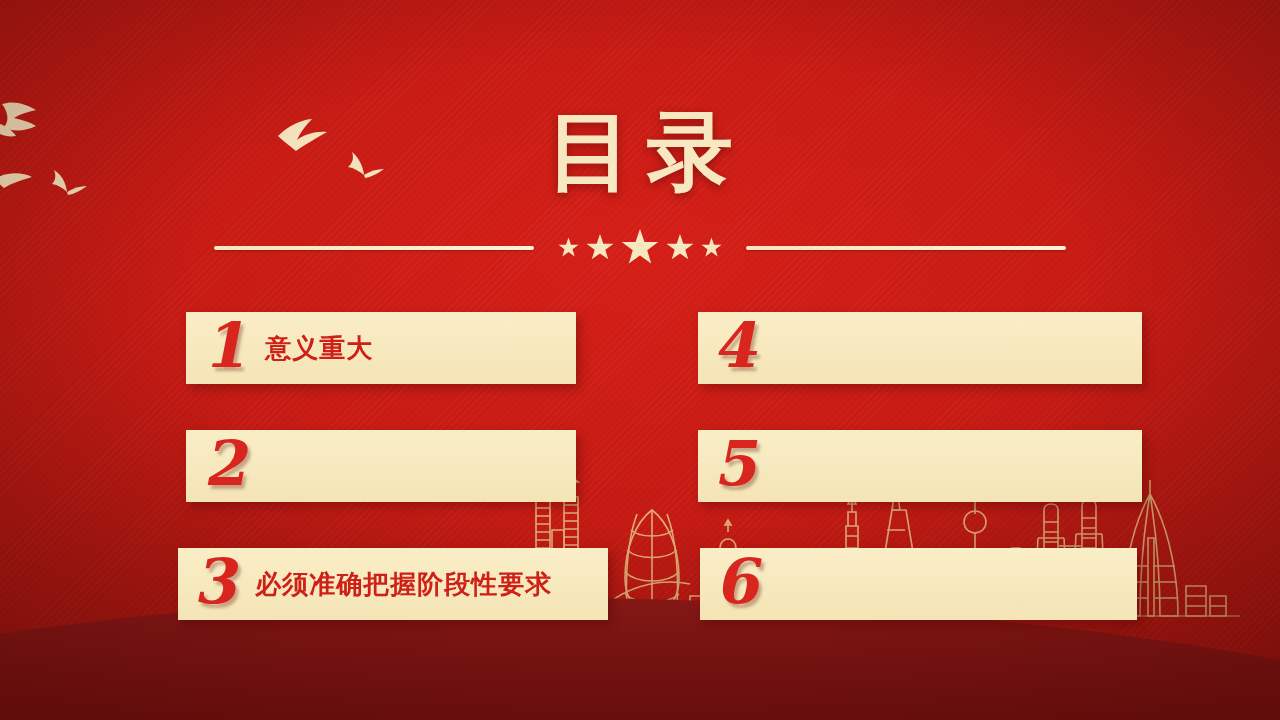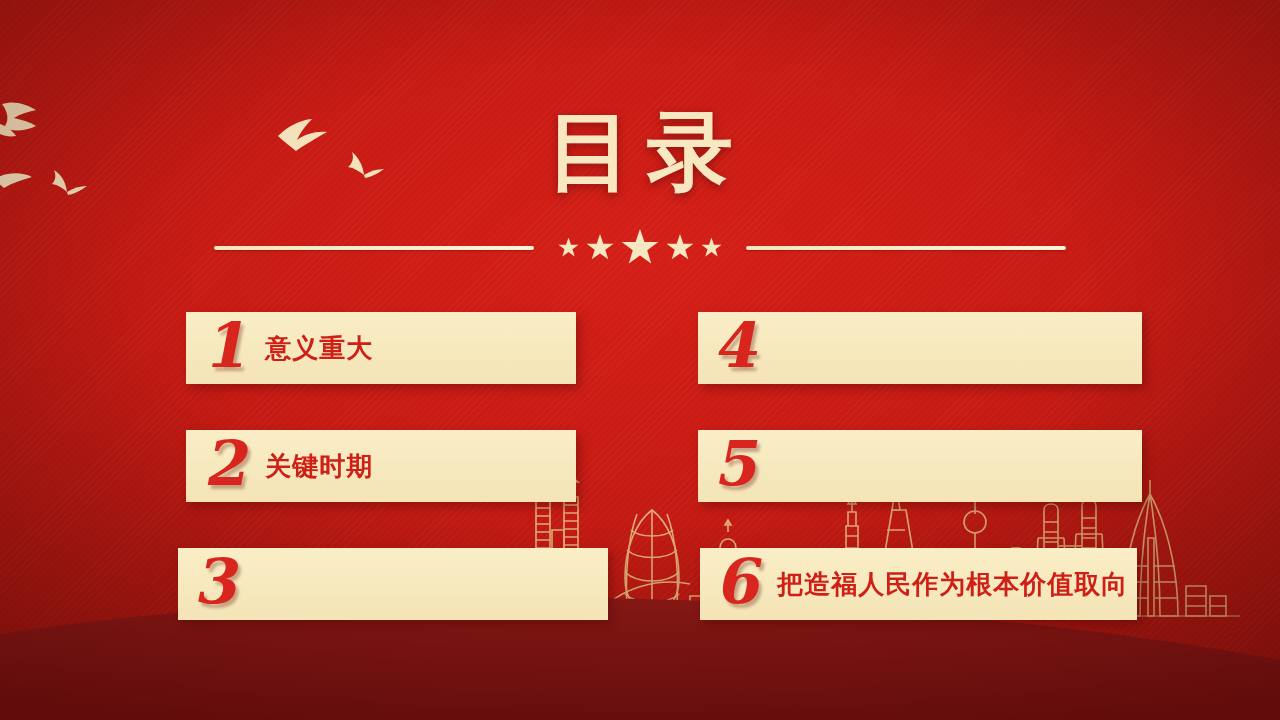--- a/index.html
+++ b/index.html
@@ -249,35 +249,34 @@
 
   <div class="menu">
 
     <div class="card" id="card1">
       <span class="num">1</span>
       <span class="ctext">意义重大</span>
     </div>
 
     <div class="card" id="card2">
       <span class="num">2</span>
-      <span class="ctext">关键时期</span>
     </div>
 
     <div class="card" id="card3">
       <span class="num">3</span>
+      <span class="ctext">必须准确把握阶段性要求</span>
     </div>
 
     <div class="card" id="card4">
       <span class="num">4</span>
     </div>
 
     <div class="card" id="card5">
       <span class="num">5</span>
     </div>
 
     <div class="card" id="card6">
       <span class="num">6</span>
-      <span class="ctext">把造福人民作为根本价值取向</span>
     </div>
 
   </div>
 
 </div>
 
 </body></html>

